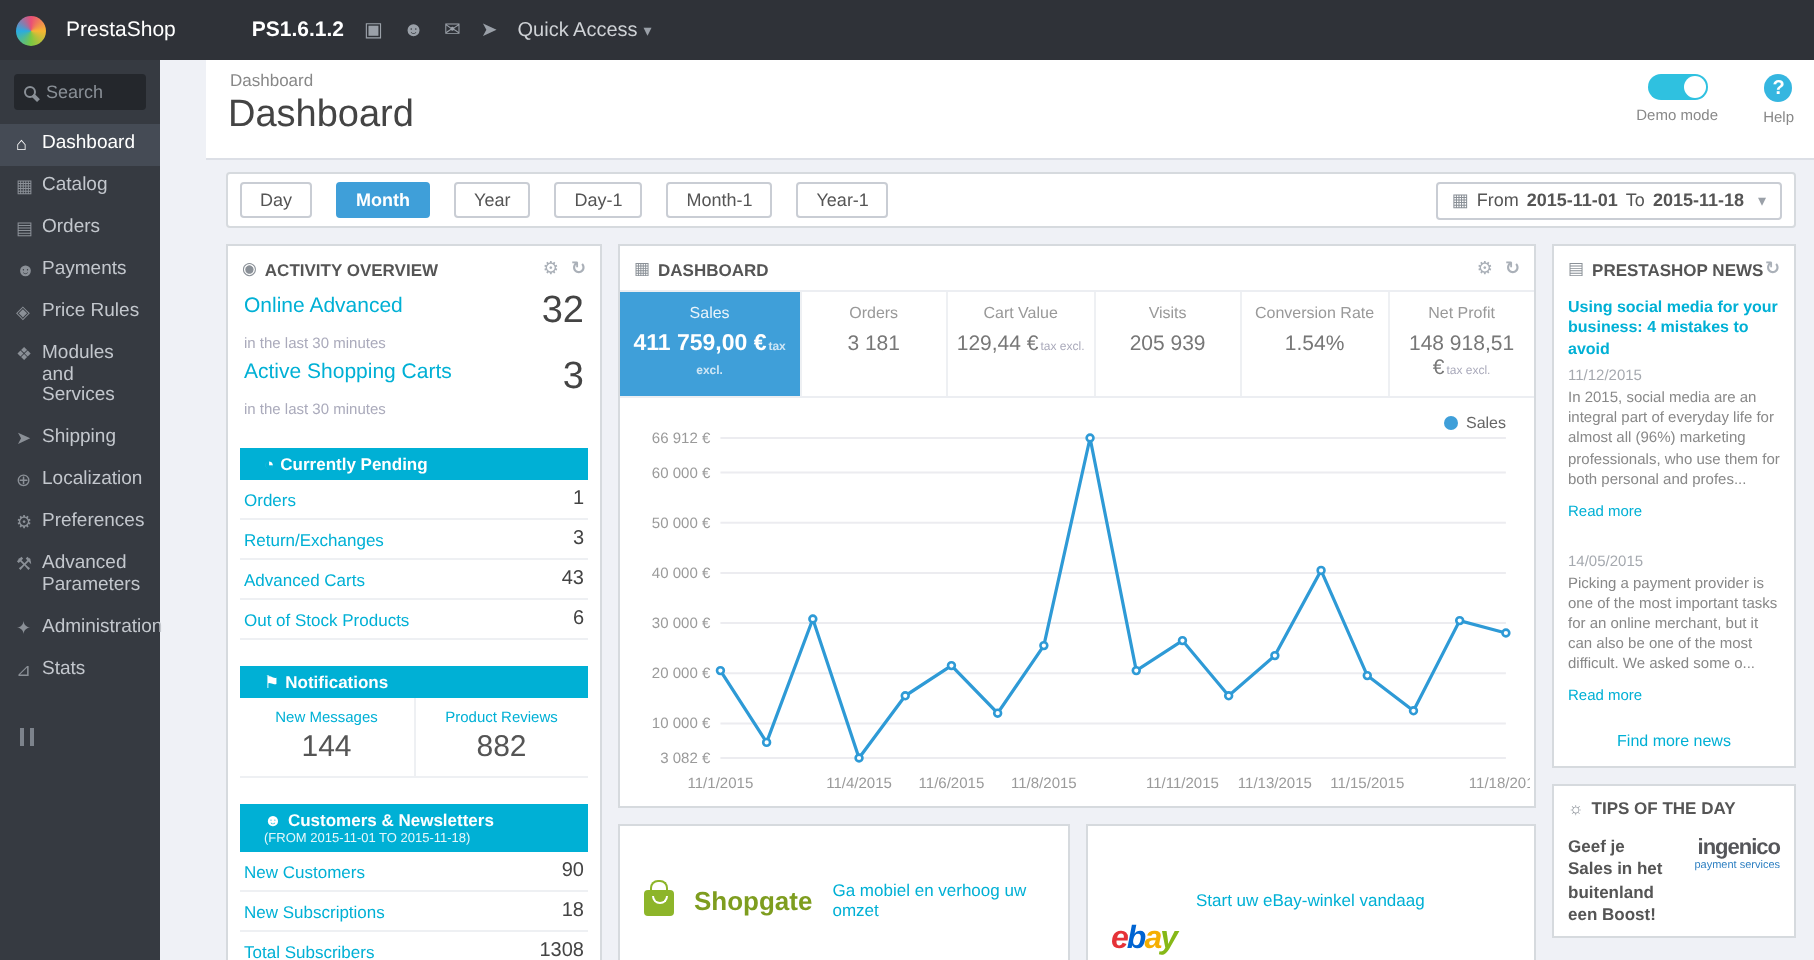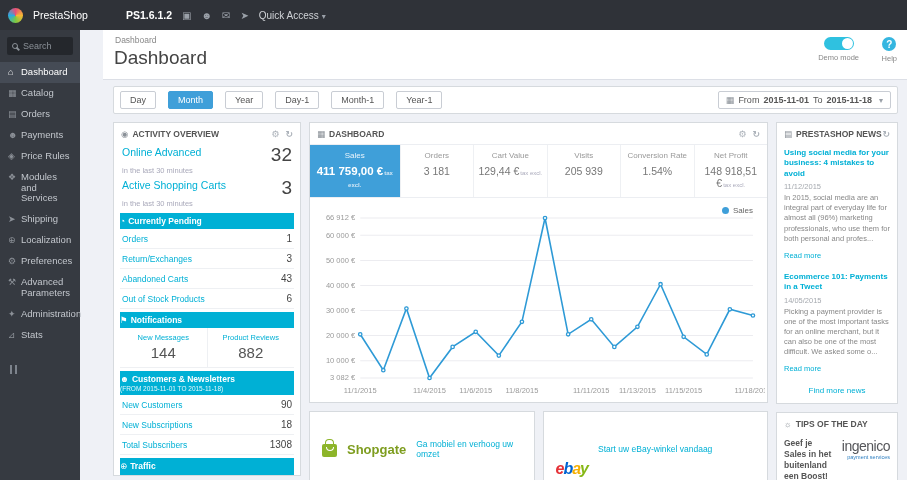--- a/index.html
+++ b/index.html
@@ -48,21 +48,21 @@
   .tiny-label{font-size:7.5px;color:#888;margin-top:3px;}
   .help-wrap{position:absolute;right:10px;top:7px;text-align:center;cursor:pointer;}
   .help-circle{width:14px;height:14px;border-radius:50%;background:#35b6e0;color:#fff;font-size:10px;font-weight:bold;
     display:flex;align-items:center;justify-content:center;margin:0 auto;}
   .help-circle::before{content:"?";}
 
   
   .toolbar{position:absolute;left:113px;top:86px;right:9px;height:28px;background:#fff;border:1px solid var(--panel-border);
     border-radius:2px;display:flex;align-items:center;gap:12px;padding:0 6px;}
   .range-btn{font-size:9px;color:#555;background:#fff;border:1px solid #c9cdd4;border-radius:2px;padding:3px 9px;cursor:pointer;}
-  .range-btn.active{background:var(--blue);border-color:var(--blue);color:#fff;}
+  .range-btn.active{background:var(--blue);border-color:var(--blue);color:#fff;font-weight:bold;}
   .date-ctl{margin-left:auto;border:1px solid #c9cdd4;border-radius:2px;padding:3px 7px;font-size:9px;color:#555;
     display:flex;align-items:center;gap:4px;cursor:pointer;}
   .ic-cal::before{content:"▦";color:#8a9097;font-size:9px;}
   .date-ctl b{font-weight:bold;}
 
   
   .columns{position:absolute;left:113px;top:122px;right:9px;bottom:0;display:flex;gap:8px;align-items:flex-start;overflow:hidden;}
   .col-left{width:188px;flex:none;}
   .col-mid{flex:1;min-width:0;}
   .col-right{width:122px;flex:none;}
@@ -73,21 +73,21 @@
   .ph-news::before{content:"▤";} .ph-tips::before{content:"☼";}
   .panel-tools{margin-left:auto;display:flex;gap:6px;color:#aab0b8;font-size:9px;}
   .panel-tools span{cursor:pointer;}
   .ic-gear::before{content:"⚙";} .ic-refresh::before{content:"↻";}
 
   
   .metric{padding:2px 8px 0;overflow:hidden;}
   .metric-label{color:var(--cyan);font-size:10.5px;float:left;max-width:130px;cursor:pointer;}
   .metric-value{float:right;font-size:19px;font-weight:300;color:#444;margin-top:-2px;}
   .metric-sub{clear:left;font-size:7.5px;color:#aab;padding:0 8px 2px;}
-  .sec-bar{margin:3px 6px 0;background:var(--cyan);color:#fff;font-size:8.5px;font-weight:bold;padding:3px 0;line-height:1.2;}
+  .sec-bar{margin:13px 6px 0;background:var(--cyan);color:#fff;font-size:8.5px;font-weight:bold;padding:3px 12px;line-height:1.2;}
   .sec-bar .bar-icon{margin-right:3px;font-weight:normal;}
   .ic-clock::before{content:"◔";} .ic-flag::before{content:"⚑";} .ic-people::before{content:"☻";} .ic-globe::before{content:"⊕";}
   .sec-sub{display:block;font-size:6.5px;font-weight:normal;opacity:.9;}
   .rows{margin:0 6px;}
   .arow{display:flex;justify-content:space-between;align-items:center;padding:4px 2px;border-bottom:1px solid #eef0f3;}
   .arow a{color:var(--cyan);font-size:8.5px;cursor:pointer;}
   .arow .val{color:#444;font-size:10px;}
   .notif-grid{display:flex;margin:0 6px;border-bottom:1px solid #eef0f3;}
   .notif-cell{flex:1;text-align:center;padding:5px 0 6px;cursor:pointer;}
   .notif-cell + .notif-cell{border-left:1px solid #eef0f3;}
@@ -130,21 +130,21 @@
   
   .news-item{padding:4px 7px 6px;}
   .news-title{color:var(--cyan);font-size:8px;font-weight:bold;line-height:1.3;display:block;cursor:pointer;}
   .news-date{font-size:7.5px;color:#a5a9af;margin:3px 0 2px;}
   .news-body{font-size:7.5px;color:#888;line-height:1.35;}
   .read-more{color:var(--cyan);font-size:7.5px;display:inline-block;margin-top:2px;cursor:pointer;}
   .find-more{display:block;text-align:center;color:var(--cyan);font-size:8px;padding:5px 0 8px;cursor:pointer;}
   .tips-top{display:flex;gap:5px;padding:4px 7px 5px;}
   .tips-headline{flex:1;font-size:8.5px;font-weight:bold;color:#555;line-height:1.3;}
   .ingenico{text-align:right;flex:none;width:52px;}
-  .ingenico-name{font-size:14px;font-weight:normal;color:#55565a;letter-spacing:-0.5px;}
+  .ingenico-name{font-size:11px;font-weight:bold;color:#55565a;letter-spacing:-0.5px;}
   .ingenico-sub{font-size:5.5px;color:#2d7fc1;}
 </style>
 </head>
 <body>
 
 <div class="topbar">
   <div class="tb-left">
     <span class="logo-circle"></span>
     <span class="logo-text">PrestaShop</span>
     <span class="shop-name">PS1.6.1.2</span>
@@ -270,21 +270,21 @@
       <div class="rows">
         <div class="arow">
             <a>Orders</a>
             <span class="val">1</span>
           </div>
         <div class="arow">
             <a>Return/Exchanges</a>
             <span class="val">3</span>
           </div>
         <div class="arow">
-            <a>Abandoned Carts</a>
+            <a>Advanced Carts</a>
             <span class="val">43</span>
           </div>
         <div class="arow">
             <a>Out of Stock Products</a>
             <span class="val">6</span>
           </div>
       </div>
 
       <div class="sec-bar"><span class="bar-icon ic-flag"></span><span>Notifications</span></div>
       <div class="notif-grid">
@@ -449,21 +449,20 @@
             <span class="ic-refresh"></span>
           </span>
       </div>
       <div class="news-item">
         <a class="news-title">Using social media for your business: 4 mistakes to avoid</a>
         <div class="news-date">11/12/2015</div>
         <div class="news-body">In 2015, social media are an integral part of everyday life for almost all (96%) marketing professionals, who use them for both personal and profes...</div>
         <a class="read-more">Read more</a>
       </div>
       <div class="news-item">
-        <a class="news-title">Ecommerce 101: Payments in a Tweet</a>
         <div class="news-date">14/05/2015</div>
         <div class="news-body">Picking a payment provider is one of the most important tasks for an online merchant, but it can also be one of the most difficult. We asked some o...</div>
         <a class="read-more">Read more</a>
       </div>
       <a class="find-more">Find more news</a>
     </div>
 
     <div class="panel">
       <div class="panel-header">
         <span class="ph-icon ph-tips"></span>

